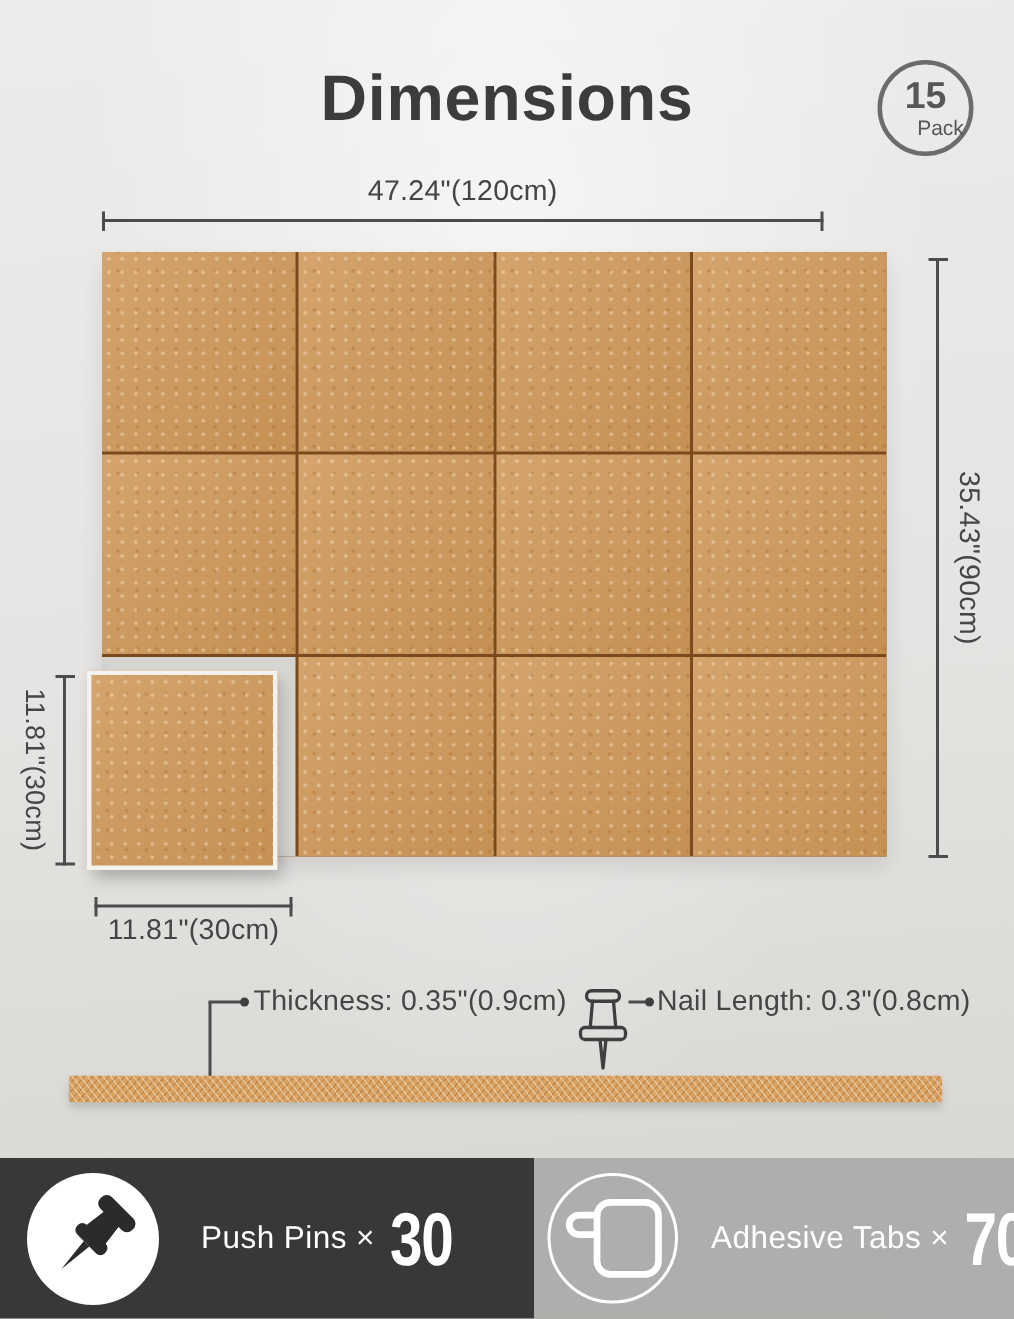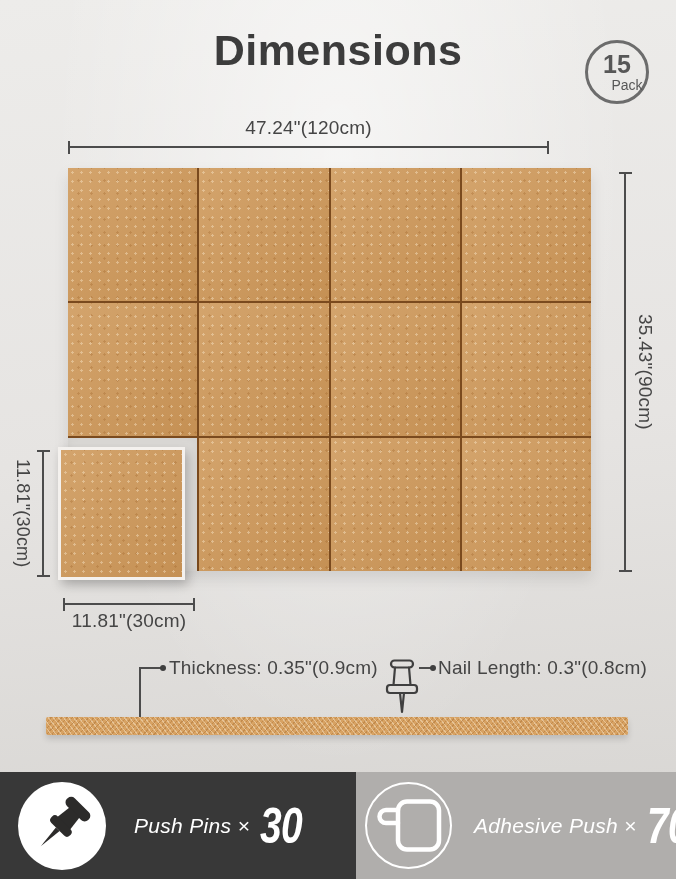--- a/index.html
+++ b/index.html
@@ -6,21 +6,21 @@
   body{font-family:"Liberation Sans", sans-serif; background:#888;}
   .canvas{
     position:relative; width:676px; height:879px; overflow:hidden;
     background:
       radial-gradient(ellipse at 50% 18%, rgba(255,255,255,0.55), rgba(255,255,255,0) 60%),
       linear-gradient(175deg, #edecea 0%, #e6e4e2 50%, #d6d4d1 100%);
   }
 
   
   .title{
-    position:absolute; left:0; right:0; top:26px; text-align:center;
+    position:absolute; left:0; right:0; top:42px; text-align:center;
     font-size:43px; font-weight:700; letter-spacing:0.5px; color:var(--title-text,#3c3c3c);
   }
   .pack-badge{
     position:absolute; left:585px; top:40px; width:58px; height:58px;
     border:3.5px solid var(--badge-gray,#6c6c6c); border-radius:50%;
     display:flex; flex-direction:column; align-items:center; justify-content:center;
     color:#575757; background:transparent;
   }
   .pack-badge .count{font-size:25px; font-weight:700; line-height:1;}
   .pack-badge .label{font-size:14px; line-height:1; margin-top:1px;margin-left:20px;}
@@ -89,21 +89,21 @@
   .cork-strip{
     position:absolute; left:46px; top:717px; width:582px; height:18px; border-radius:2px;
     background-color:#d7a263;
     background-image:
       repeating-linear-gradient(52deg, rgba(255,245,225,0.40) 0 1px, transparent 1px 4px),
       repeating-linear-gradient(-48deg, rgba(150,90,30,0.32) 0 1px, transparent 1px 4px);
     box-shadow:0 4px 6px rgba(0,0,0,0.14);
   }
 
   
-  .bottom-bar{position:absolute; left:0; top:772px; width:560px; height:107px; display:flex;font-style:italic;}
+  .bottom-bar{position:absolute; left:0; top:772px; width:560px; height:107px; display:flex;}
   .bar-section{display:flex; align-items:center;}
   .bar-section.dark{flex:0 0 338px; background:var(--bar-dark,#383838); padding-left:18px;}
   .bar-section.gray{flex:1; background:var(--bar-gray,#b0aeac); padding-left:9px;}
   .icon-circle{
     width:88px; height:88px; border-radius:50%; flex:0 0 auto;
     display:flex; align-items:center; justify-content:center;
   }
   .icon-circle.filled{background:#fff;}
   .icon-circle.outline{border:2.5px solid #fff; width:83px; height:83px;}
   .bar-label{
@@ -191,18 +191,18 @@
     </div>
     <div class="bar-section gray">
       <div class="icon-circle outline">
         <svg width="66" height="54" viewBox="0 0 66 54">
           <g fill="none" stroke="#ffffff" stroke-width="4.5" stroke-linejoin="round" stroke-linecap="round">
             <rect x="22" y="2.5" width="41" height="48" rx="9"></rect>
             <path d="M22,11 H10 a6.5,6.5 0 0 0 0,13 H22"></path>
           </g>
         </svg>
       </div>
-      <div class="bar-label">Adhesive Push ×</div>
+      <div class="bar-label">Adhesive Tabs ×</div>
       <div class="bar-count">70</div>
     </div>
   </div>
 
 </div>
 
 </body></html>

